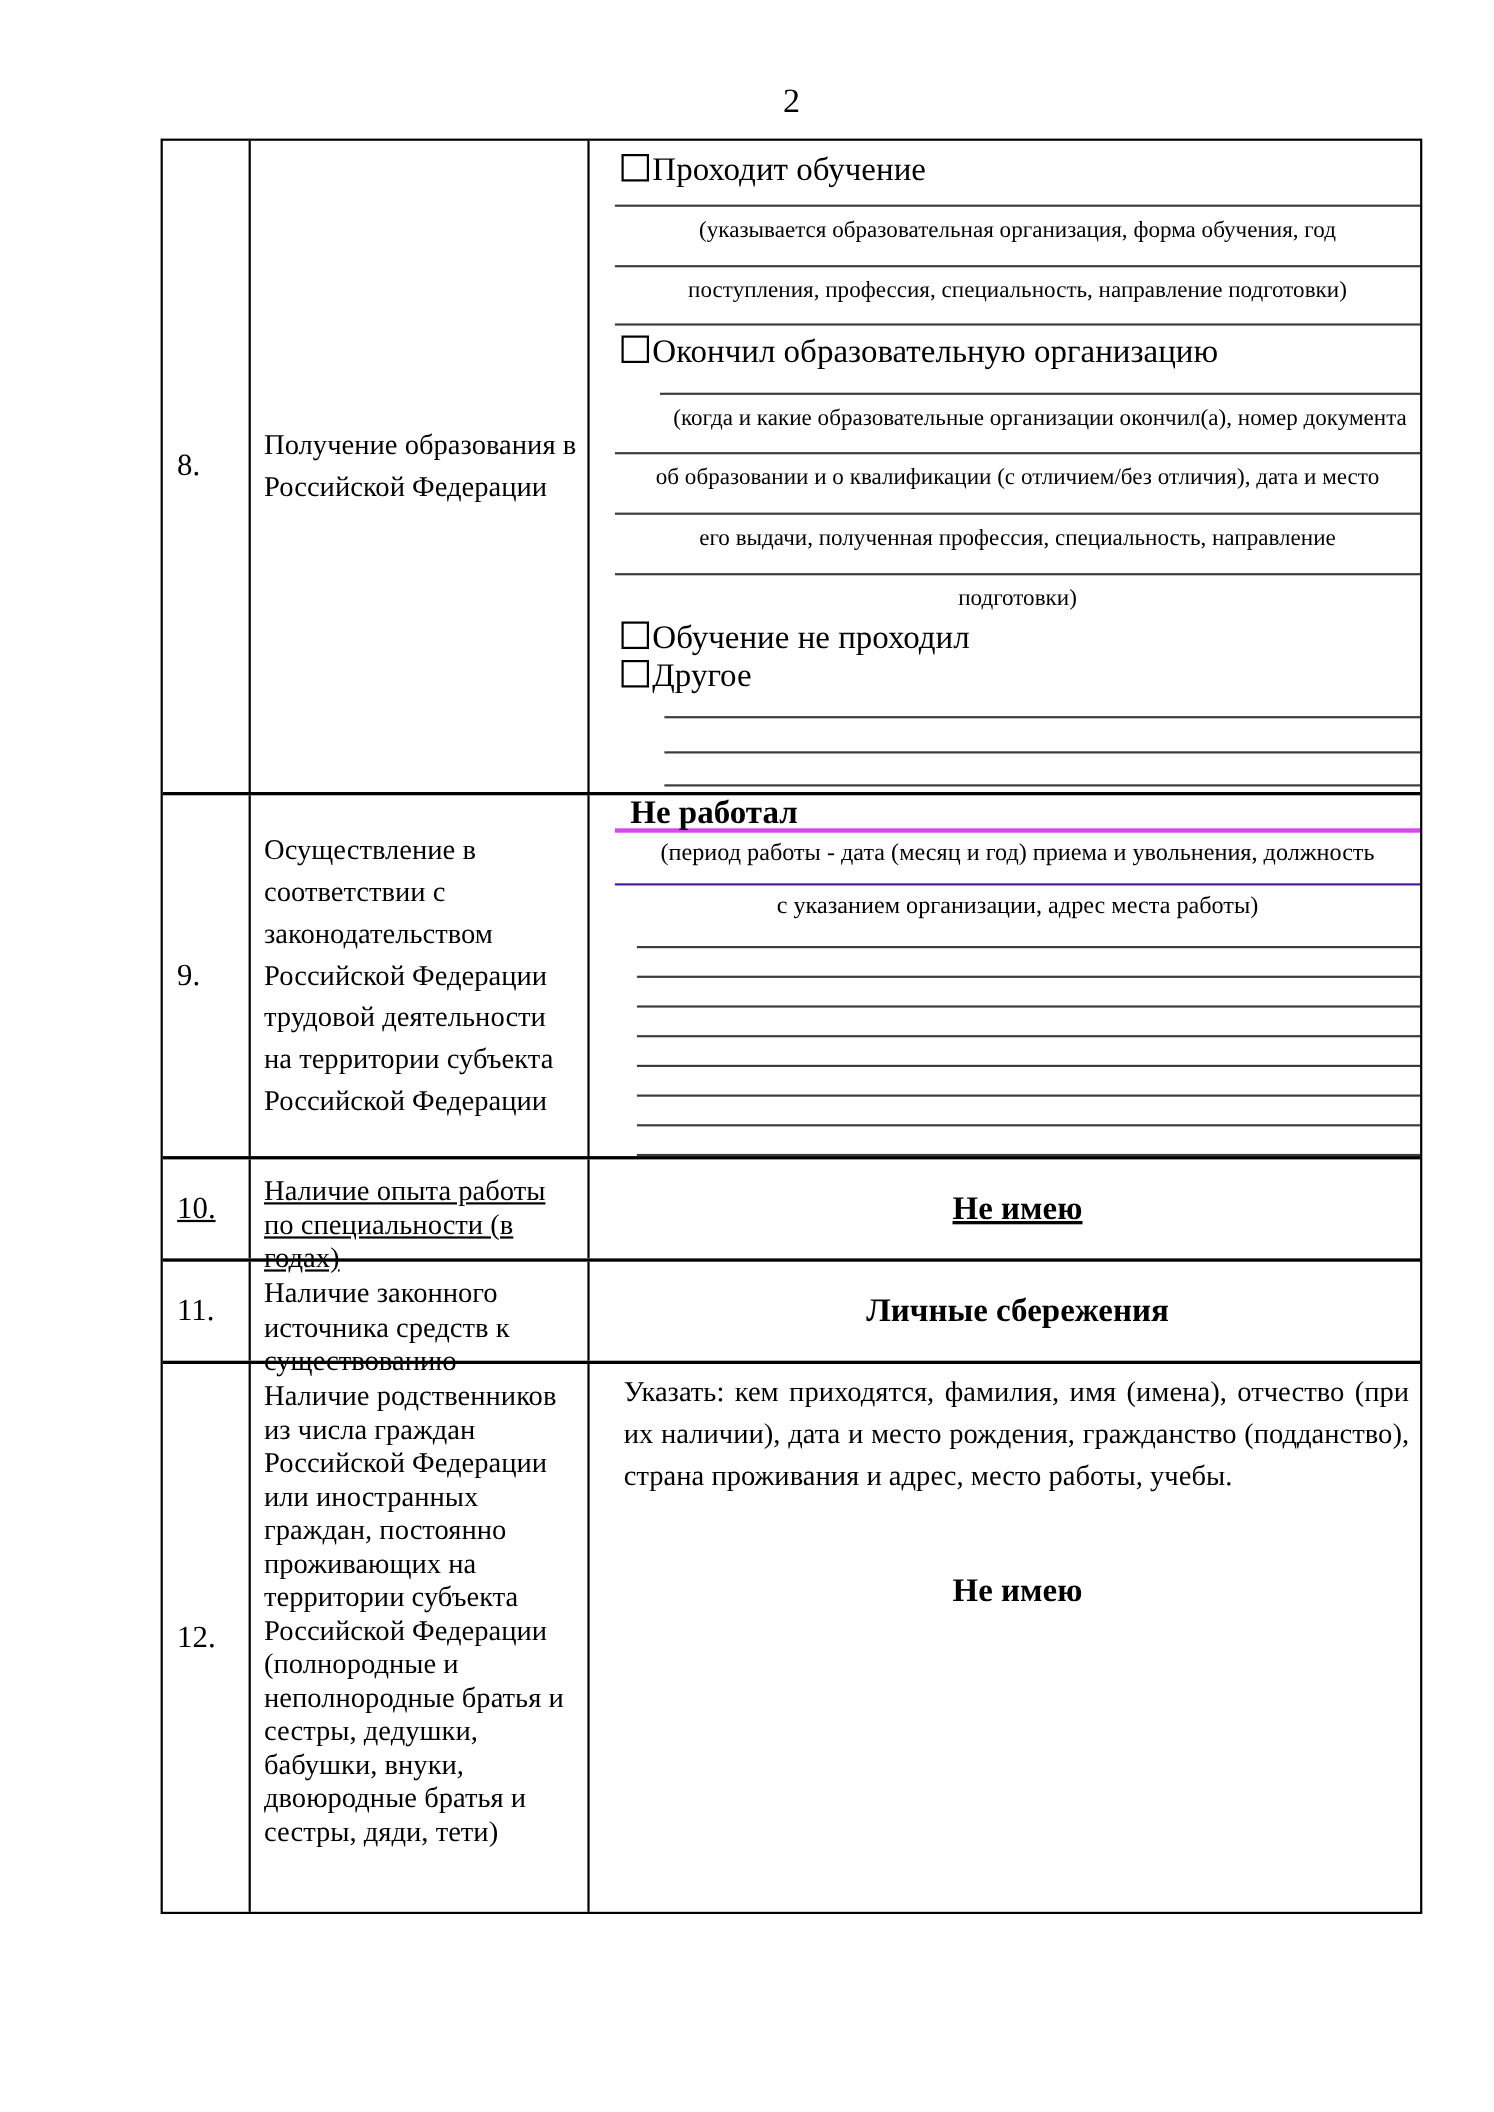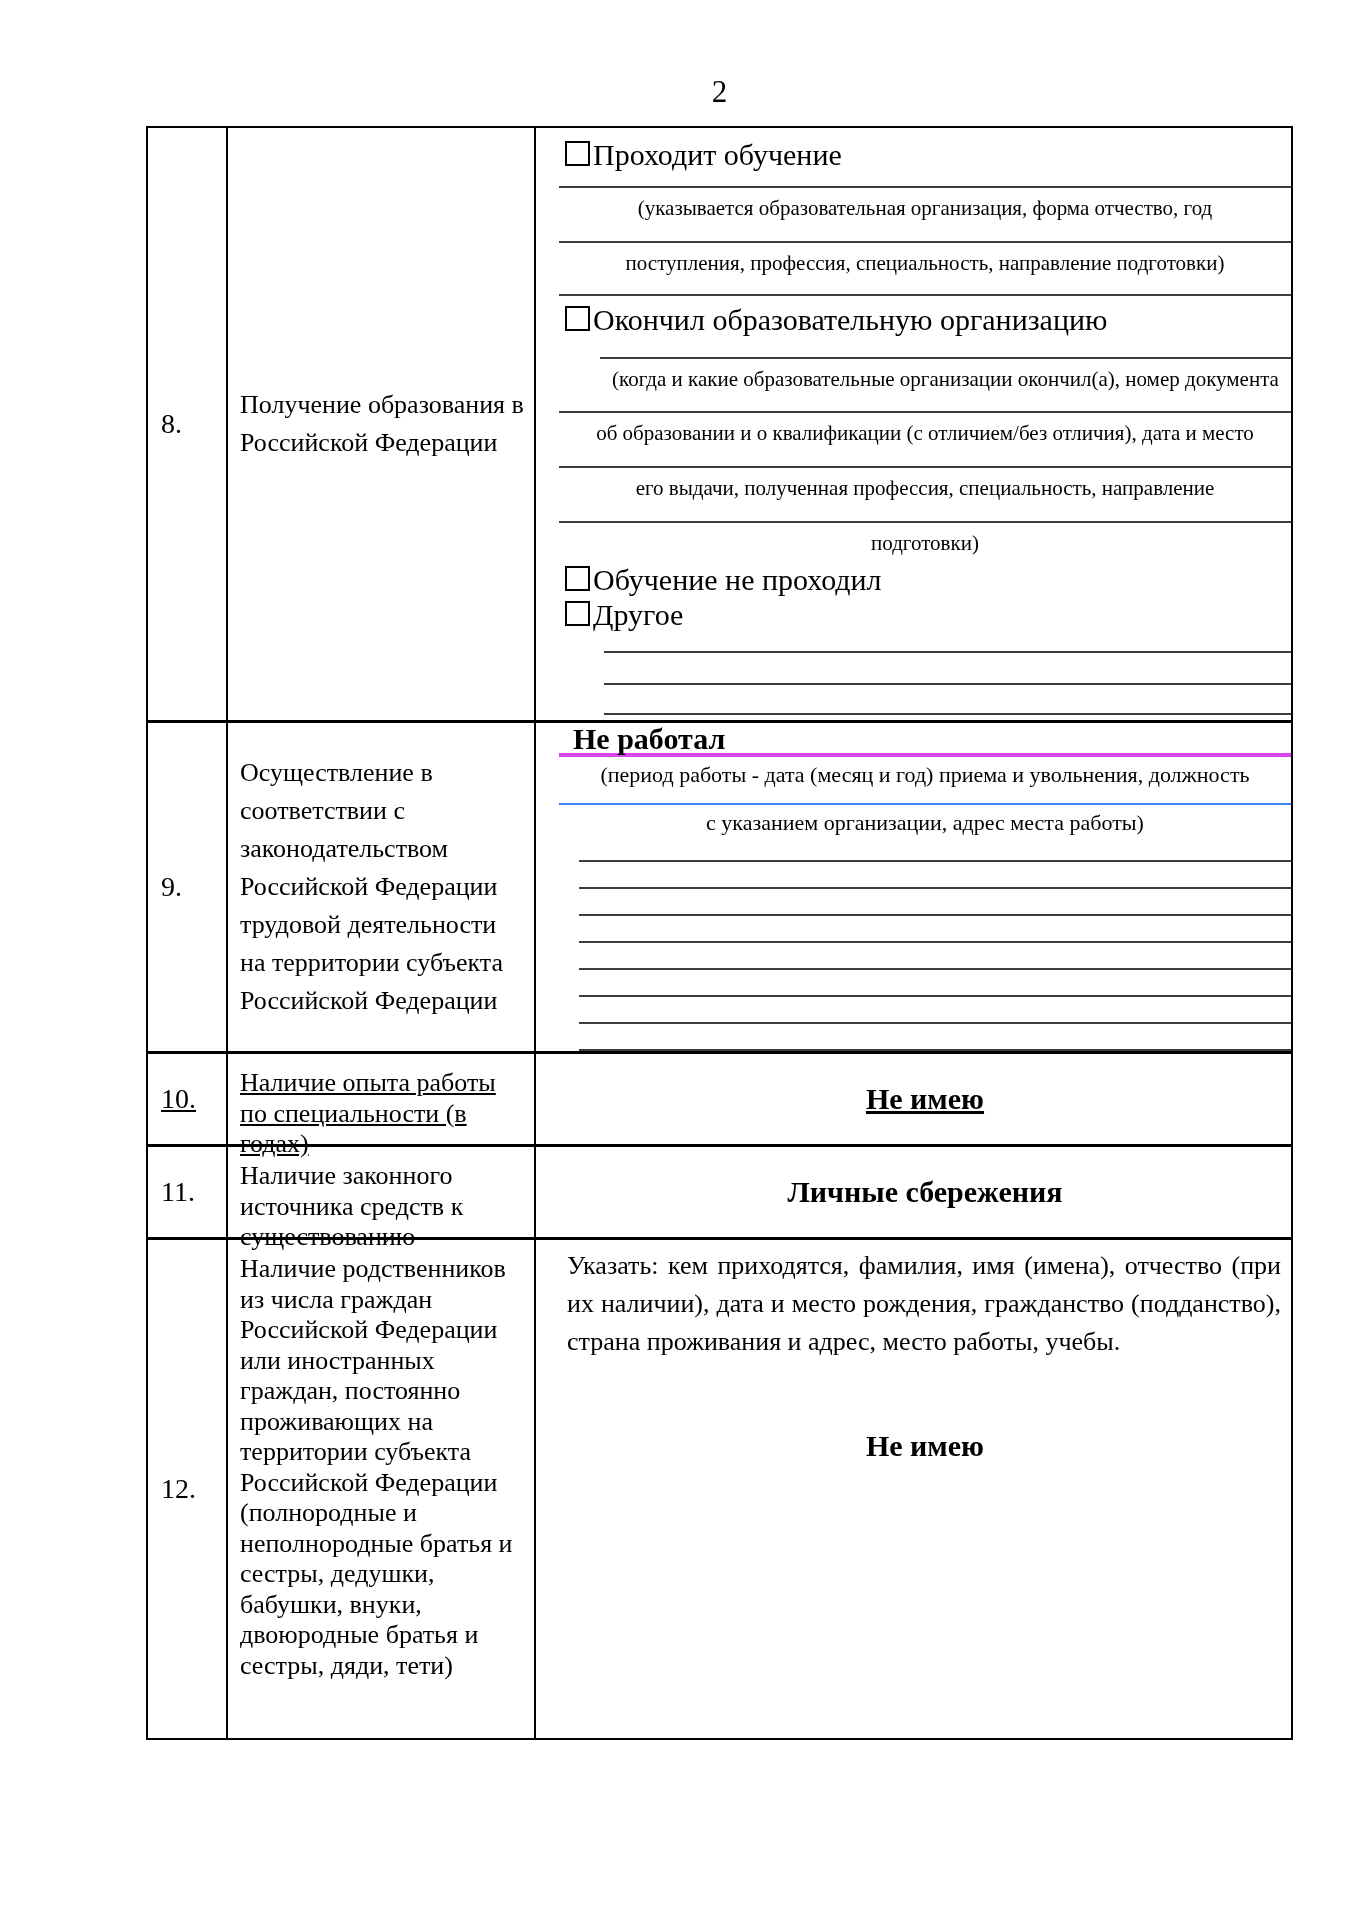--- a/index.html
+++ b/index.html
@@ -41,21 +41,21 @@
     border-top:2px solid #3d3d3d;box-sizing:border-box;
     font-size:21px;text-align:center;padding-top:8px;
   }
   .unit.cbunit{text-align:left;font-size:30px;padding:6px 0 0 6px;line-height:36px;}
   .blank{box-sizing:border-box;border-bottom:2px solid #3d3d3d;}
   .worklabel{
     font-size:30px;font-weight:bold;line-height:32px;padding-left:14px;
     border-bottom:4px solid #d946ef;height:34px;box-sizing:border-box;
   }
   .cap{font-size:22px;text-align:center;box-sizing:border-box;padding-top:5px;}
-  .cap.lined{border-bottom:2px solid #3b82f6;}
+  .cap.lined{border-bottom:2px solid #4c1d95;}
 
   .center-val{
     display:flex;align-items:center;justify-content:center;
     font-weight:bold;font-size:30px;
   }
   .hint{
     font-size:26px;line-height:38px;text-align:justify;
     padding:7px 10px 0 8px;
   }
   .big-val{
@@ -71,21 +71,21 @@
 
   <div class="row" style="height:592px;">
     <div class="c-num">8.</div>
     <div class="c-label mid">
       <span>Получение образования в Российской Федерации</span>
     </div>
     <div class="c-content">
       <div class="cbrow" style="height:58px;">
         <span class="box"></span><span>Проходит обучение</span>
       </div>
-      <div class="unit" style="height:55px;">(указывается образовательная организация, форма отчество, год</div>
+      <div class="unit" style="height:55px;">(указывается образовательная организация, форма обучения, год</div>
       <div class="unit" style="height:53px;">поступления, профессия, специальность, направление подготовки)</div>
       <div class="unit cbunit" style="height:63px;">
         <span class="box"></span><span>Окончил образовательную организацию</span>
       </div>
       <div class="unit" style="height:54px;margin-left:41px;">(когда и какие образовательные организации окончил(а), номер документа</div>
       <div class="unit" style="height:55px;">об образовании и о квалификации (с отличием/без отличия), дата и место</div>
       <div class="unit" style="height:55px;">его выдачи, полученная профессия, специальность, направление</div>
       <div class="unit" style="height:40px;">подготовки)</div>
       <div class="cbrow" style="height:35px;padding-top:0;">
         <span class="box"></span><span>Обучение не проходил</span>

